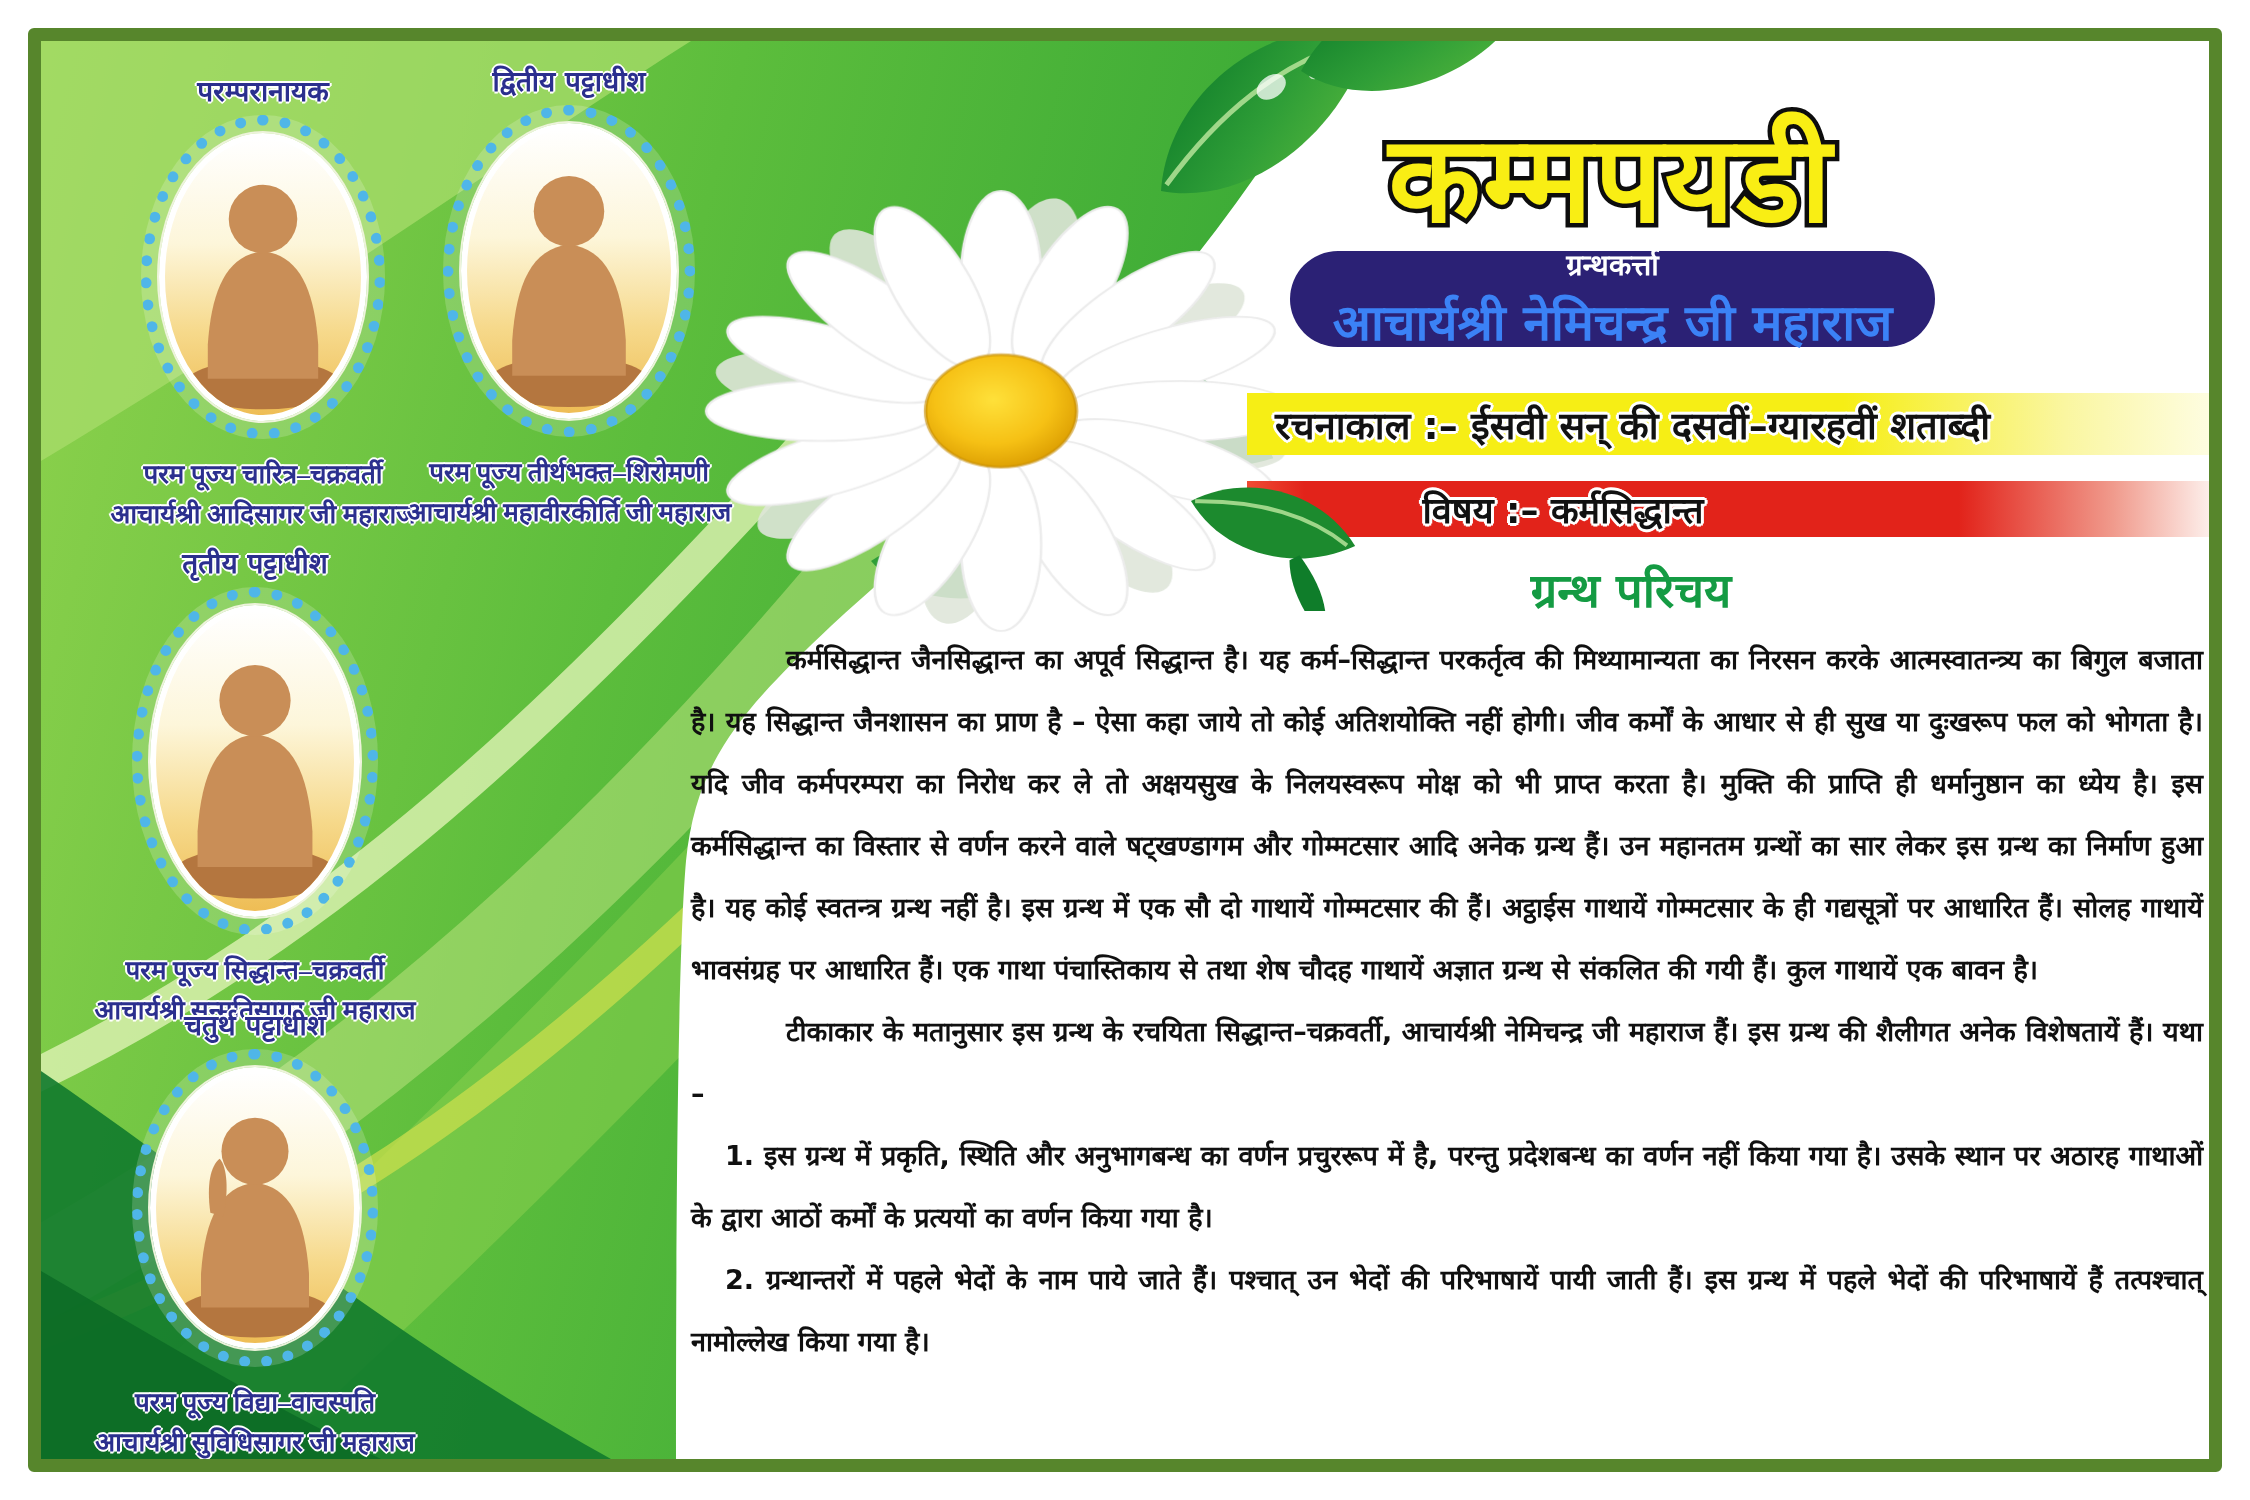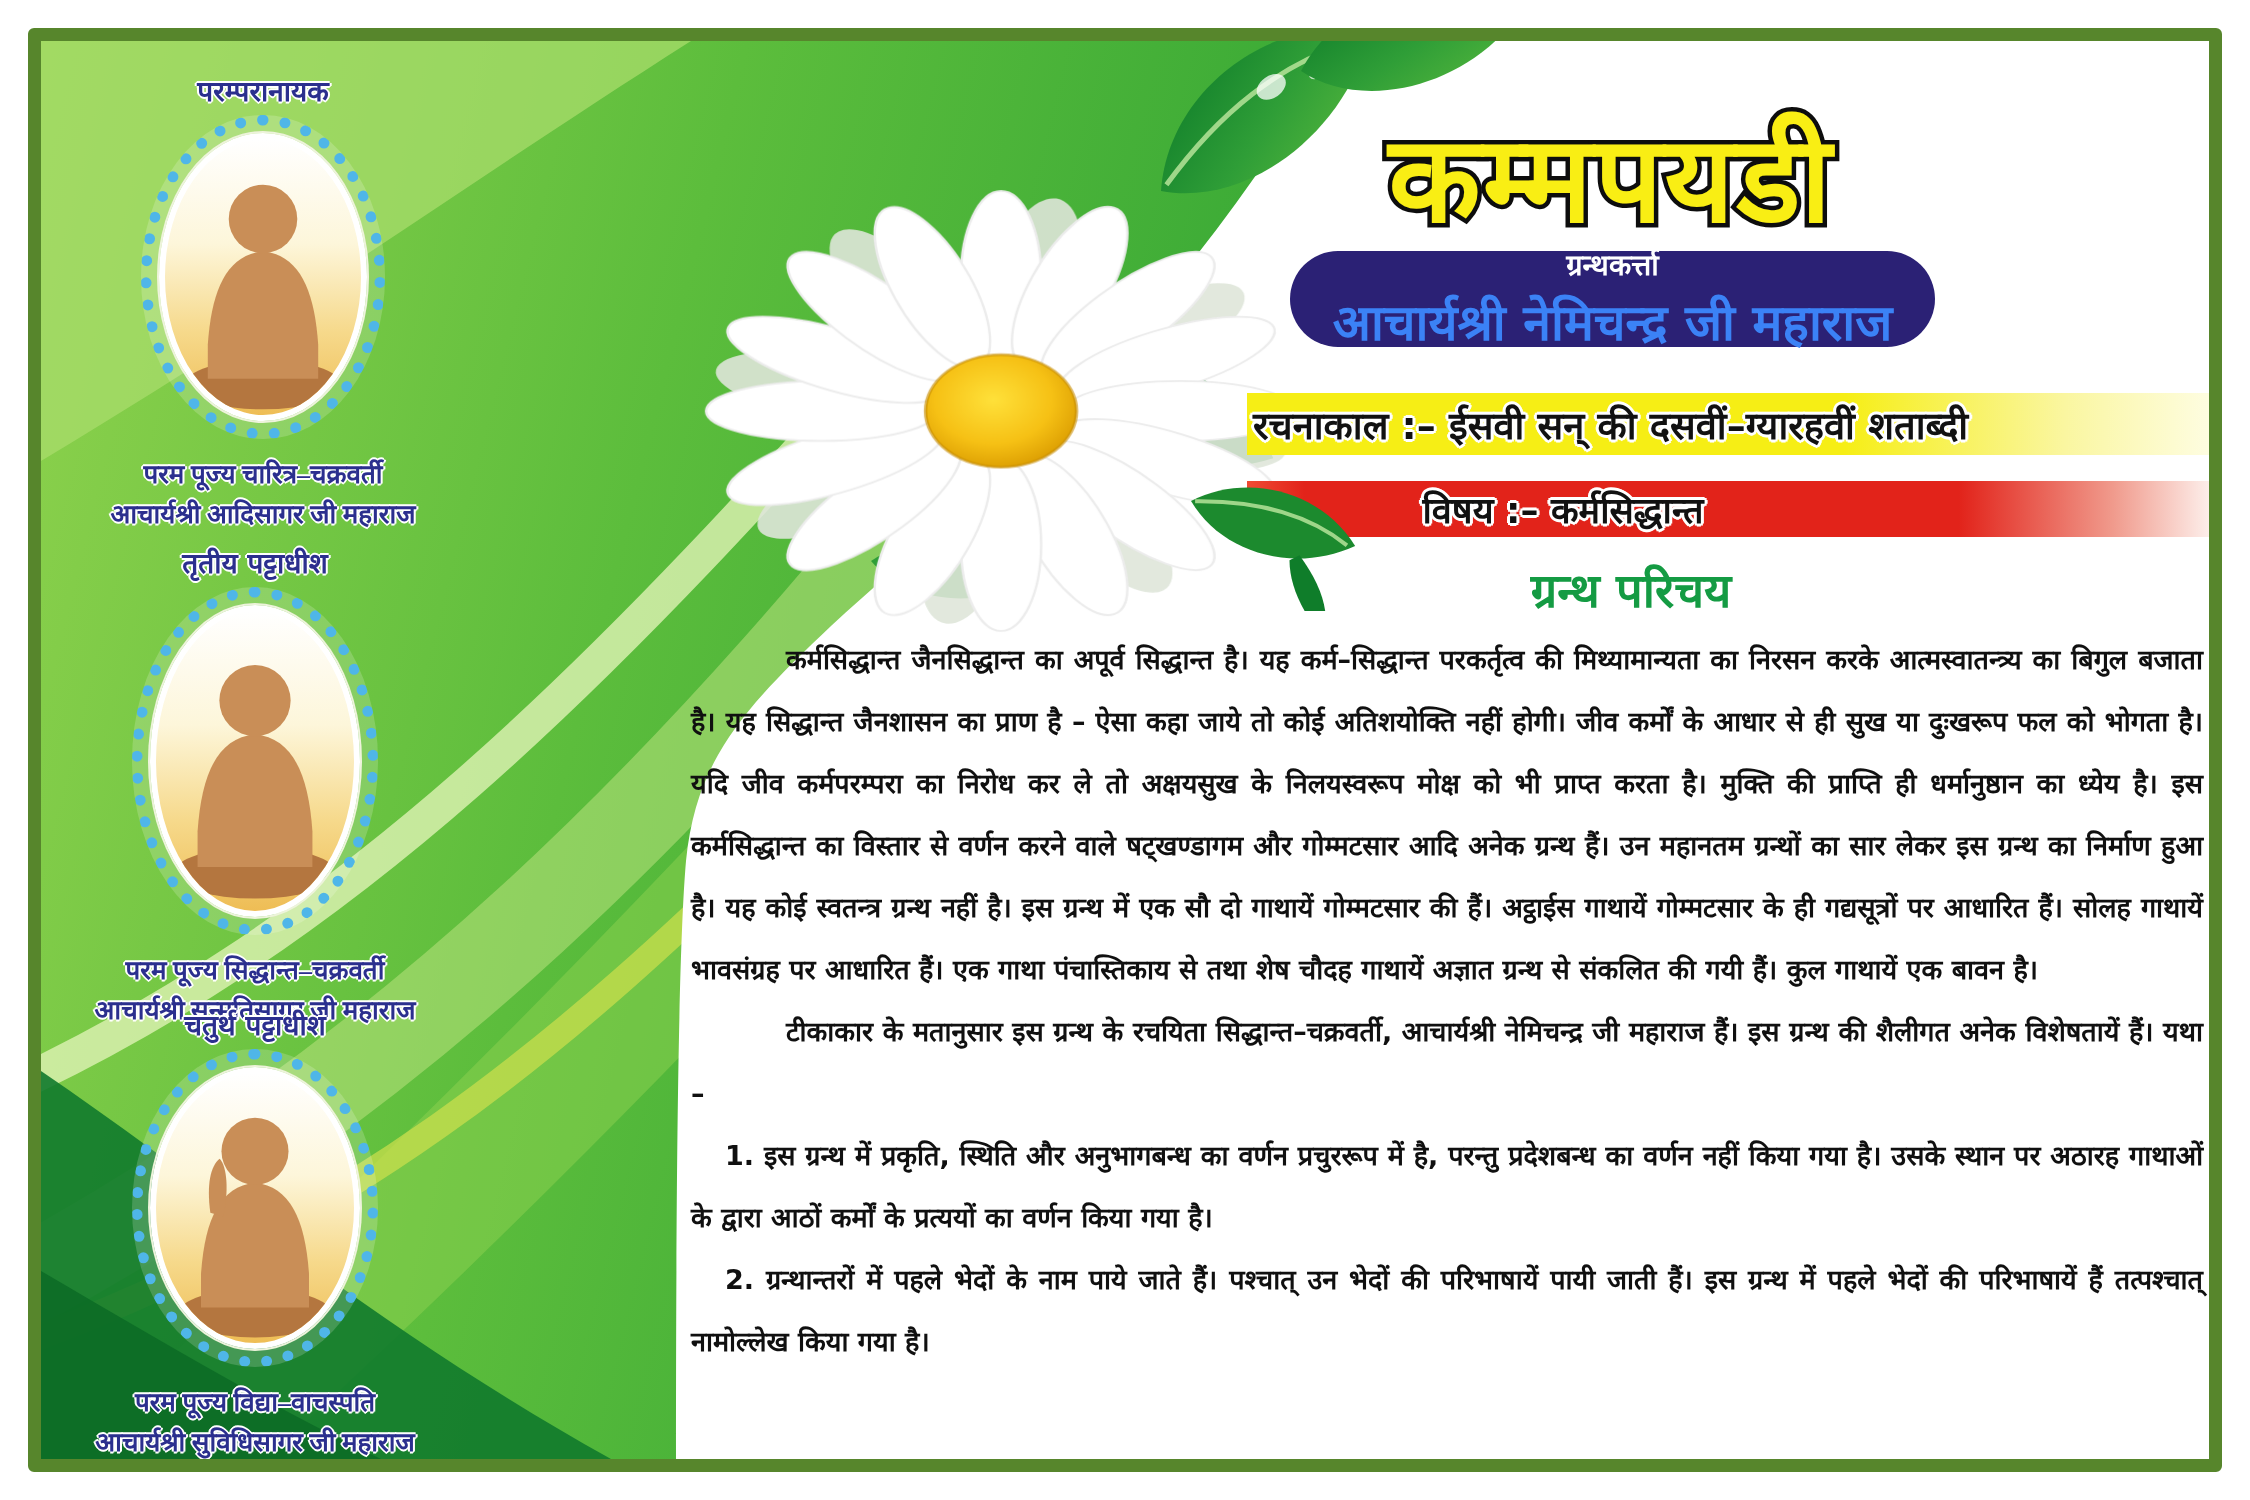--- a/index.html
+++ b/index.html
@@ -18,21 +18,21 @@
   .author-banner{position:absolute;left:1249px;top:210px;width:645px;height:96px;z-index:5;
          background:#2b2175;border-radius:52px;display:flex;flex-direction:column;
          align-items:center;justify-content:center;gap:4px;}
   .author-label{color:#ffffff;font-size:29px;font-weight:bold;}
   .author-name{color:#3b82f6;font-size:50px;font-weight:bold;white-space:nowrap;}
 
   .period-strip{position:absolute;left:1206px;top:352px;width:962px;height:62px;z-index:4;
          background:linear-gradient(to right,#f6ee15 0%,#f6ee15 62%,#faf6a0 85%,#fefdе0 100%);
          background:linear-gradient(to right,#f6ee15 0%,#f6ee15 62%,#faf6a0 85%,#fefde0 100%);
          display:flex;align-items:center;}
-  .period-strip span{padding-left:6px;font-size:38px;font-weight:bold;color:#111;white-space:nowrap;
+  .period-strip span{padding-left:28px;font-size:38px;font-weight:bold;color:#111;white-space:nowrap;
          text-shadow:3px 0 #fff,-3px 0 #fff,0 3px #fff,0 -3px #fff,2px 2px #fff,-2px -2px #fff,2px -2px #fff,-2px 2px #fff;}
 
   .subject-strip{position:absolute;left:1206px;top:440px;width:962px;height:56px;z-index:4;
          background:linear-gradient(to right,#ef4b33 0%,#e2231a 6%,#e2231a 74%,#f09a8c 90%,#fdeeea 100%);
          display:flex;align-items:center;justify-content:center;}
   .subject-strip span{margin-right:330px;font-size:36px;font-weight:bold;color:#111;white-space:nowrap;
          text-shadow:3px 0 #fff,-3px 0 #fff,0 3px #fff,0 -3px #fff,2px 2px #fff,-2px -2px #fff,2px -2px #fff,-2px 2px #fff;}
 
   .section-heading{position:absolute;left:1240px;top:516px;width:700px;z-index:4;text-align:center;
          font-size:47px;font-weight:bold;color:#149b43;}
@@ -177,20 +177,36 @@
             <circle cx="100" cy="84" r="36" fill="#c98e57"></circle>
           </svg>
         </div>
       </div>
       <div class="p-caption">
         <div>परम पूज्य चारित्र–चक्रवर्ती</div>
         <div>आचार्यश्री आदिसागर जी महाराज</div>
       </div>
     </div>
 
+    <div class="portrait" style="left:388px;top:20px;width:280px;">
+      <div class="p-label">द्वितीय पट्टाधीश</div>
+      <div class="p-frame">
+        <div class="p-photo" style="width:204px;height:284px;">
+          <svg viewBox="0 0 200 290" width="204" height="284">
+            <ellipse cx="100" cy="258" rx="82" ry="26" fill="#b4763f"></ellipse>
+            <path d="M100 118 C 62 122 46 158 42 216 L42 252 L158 252 L158 216 C154 158 138 122 100 118 Z" fill="#c98e57"></path>
+            <circle cx="100" cy="84" r="36" fill="#c98e57"></circle>
+          </svg>
+        </div>
+      </div>
+      <div class="p-caption">
+        <div>परम पूज्य तीर्थभक्त–शिरोमणी</div>
+        <div>आचार्यश्री महावीरकीर्ति जी महाराज</div>
+      </div>
+    </div>
 
     <div class="portrait" style="left:80px;top:502px;width:268px;">
       <div class="p-label">तृतीय पट्टाधीश</div>
       <div class="p-frame">
         <div class="p-photo" style="width:198px;height:300px;">
           <svg viewBox="0 0 200 290" width="198" height="300">
             <ellipse cx="100" cy="258" rx="82" ry="26" fill="#b4763f"></ellipse>
             <path d="M100 118 C 62 122 46 158 42 216 L42 252 L158 252 L158 216 C154 158 138 122 100 118 Z" fill="#c98e57"></path>
             <circle cx="100" cy="84" r="36" fill="#c98e57"></circle>
           </svg>

